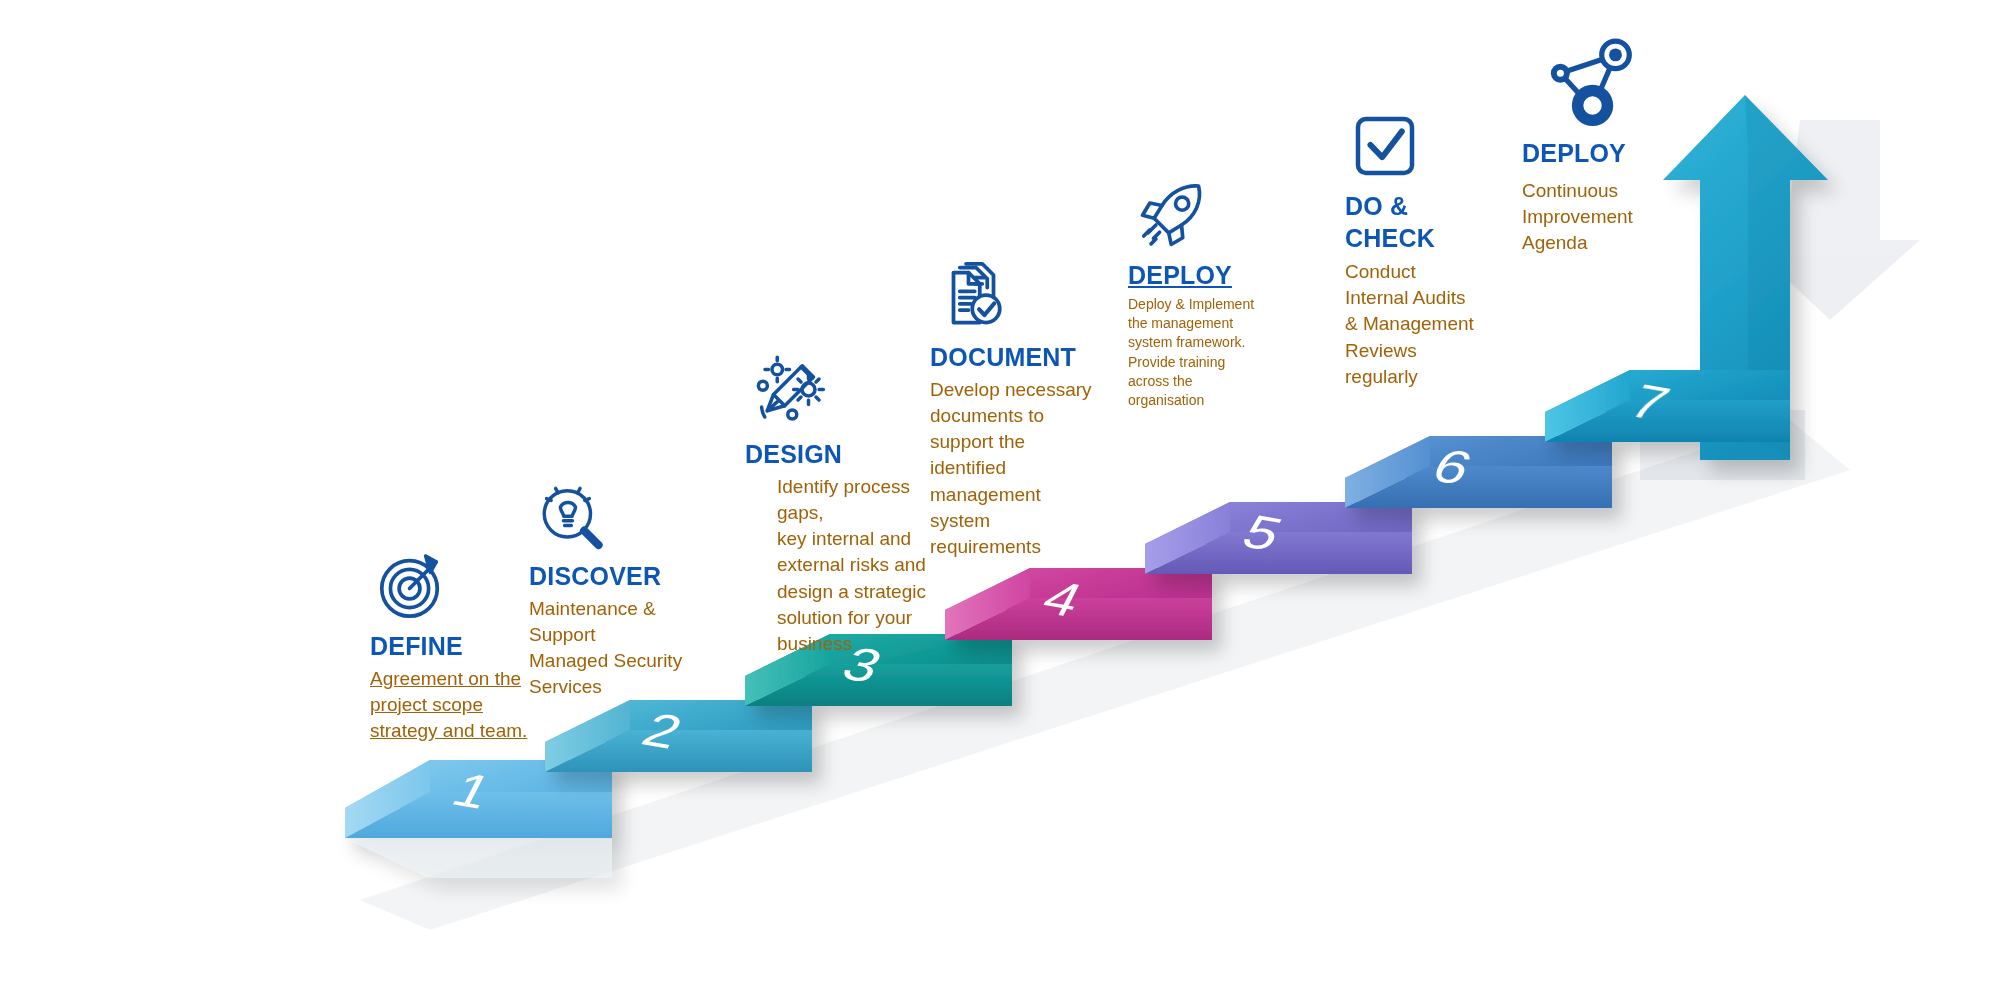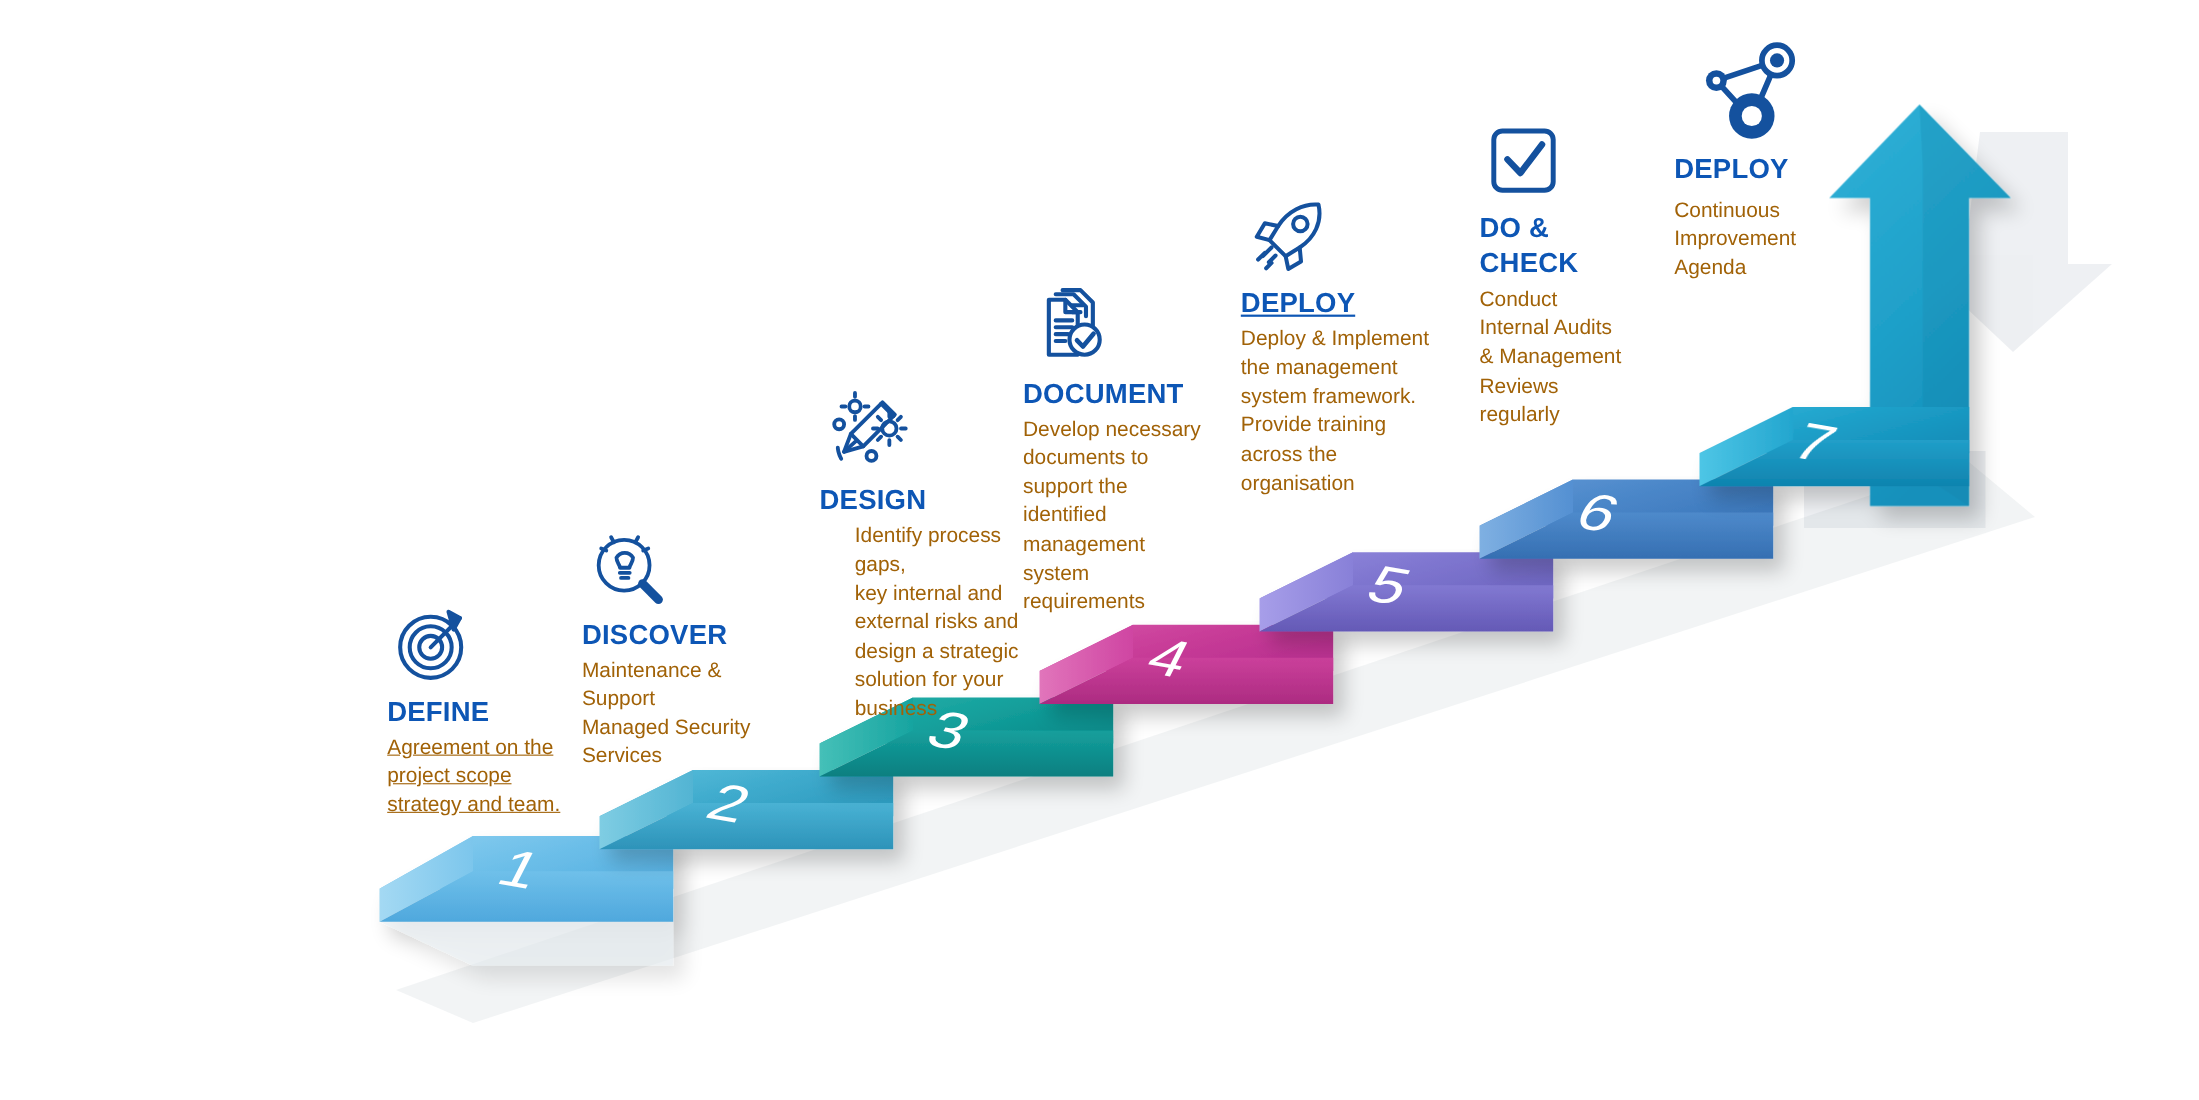--- a/index.html
+++ b/index.html
@@ -228,21 +228,21 @@
   </div>
 
   <div class="stepnum" style="left:455px;top:760px;font-size:62px;transform:skewX(-27deg) skewY(9deg) scaleY(0.72);">1</div>
   <div class="stepnum" style="left:645px;top:700px;font-size:62px;transform:skewX(-27deg) skewY(9deg) scaleY(0.72);">2</div>
   <div class="stepnum" style="left:845px;top:634px;font-size:62px;transform:skewX(-27deg) skewY(9deg) scaleY(0.72);">3</div>
   <div class="stepnum" style="left:1045px;top:568px;font-size:62px;transform:skewX(-27deg) skewY(9deg) scaleY(0.72);">4</div>
   <div class="stepnum" style="left:1245px;top:502px;font-size:62px;transform:skewX(-27deg) skewY(9deg) scaleY(0.72);">5</div>
   <div class="stepnum" style="left:1435px;top:436px;font-size:62px;transform:skewX(-27deg) skewY(9deg) scaleY(0.72);">6</div>
   <div class="stepnum" style="left:1632px;top:372px;font-size:62px;transform:skewX(-27deg) skewY(9deg) scaleY(0.72);">7</div>
 
-  <div class="block" style="left:352px;top:548px;width:200px;">
+  <div class="block" style="left:370px;top:548px;width:200px;">
     <span class="icon" style="margin-left:6px;">
       <svg width="74" height="74" viewBox="0 0 64 64" fill="none" stroke="#14519e" stroke-width="3.2" stroke-linecap="round" stroke-linejoin="round">
         <circle cx="29" cy="35" r="24"></circle>
         <circle cx="29" cy="35" r="16.5"></circle>
         <circle cx="29" cy="35" r="9"></circle>
         <path d="M29 35 L52 12"></path>
         <path d="M43 7 L52 12 L47 21 Z" fill="#14519e"></path>
       </svg>
     </span>
     <div class="heading" style="font-size:25px;margin-top:6px;">DEFINE</div>
@@ -320,21 +320,21 @@
     <span class="icon" style="margin-left:6px;">
       <svg width="78" height="78" viewBox="0 0 64 64" fill="none" stroke="#14519e" stroke-width="3" stroke-linecap="round" stroke-linejoin="round">
         <path d="M53 9 C42 8 30 14 23 25 L16.5 35.5 L28.5 47.5 L39 41 C50 34 56 22 53 9 Z"></path>
         <circle cx="39.5" cy="23.5" r="5.4"></circle>
         <path d="M23 25 L13 23 L7 33 L16.5 35.5"></path>
         <path d="M28.5 47.5 L30.5 57 L40 51.5 L39 41"></path>
         <path d="M18 41 L11.5 47.5 M21 47 L16 52 M13 45 L8 50 M18 52.5 L14 56.5"></path>
       </svg>
     </span>
     <div class="heading" style="font-size:25px;margin-top:4px;text-decoration:underline;">DEPLOY</div>
-    <div class="body" style="font-size:19px;">Deploy &amp; Implement
+    <div class="body" style="font-size:14px;">Deploy &amp; Implement
 the management
 system framework.
 Provide training
 across the
 organisation</div>
   </div>
 
   <div class="block" style="left:1345px;top:110px;width:150px;">
     <span class="icon" style="margin-left:4px;">
       <svg width="72" height="72" viewBox="0 0 64 64" fill="none" stroke="#14519e" stroke-width="4" stroke-linecap="round" stroke-linejoin="round">

